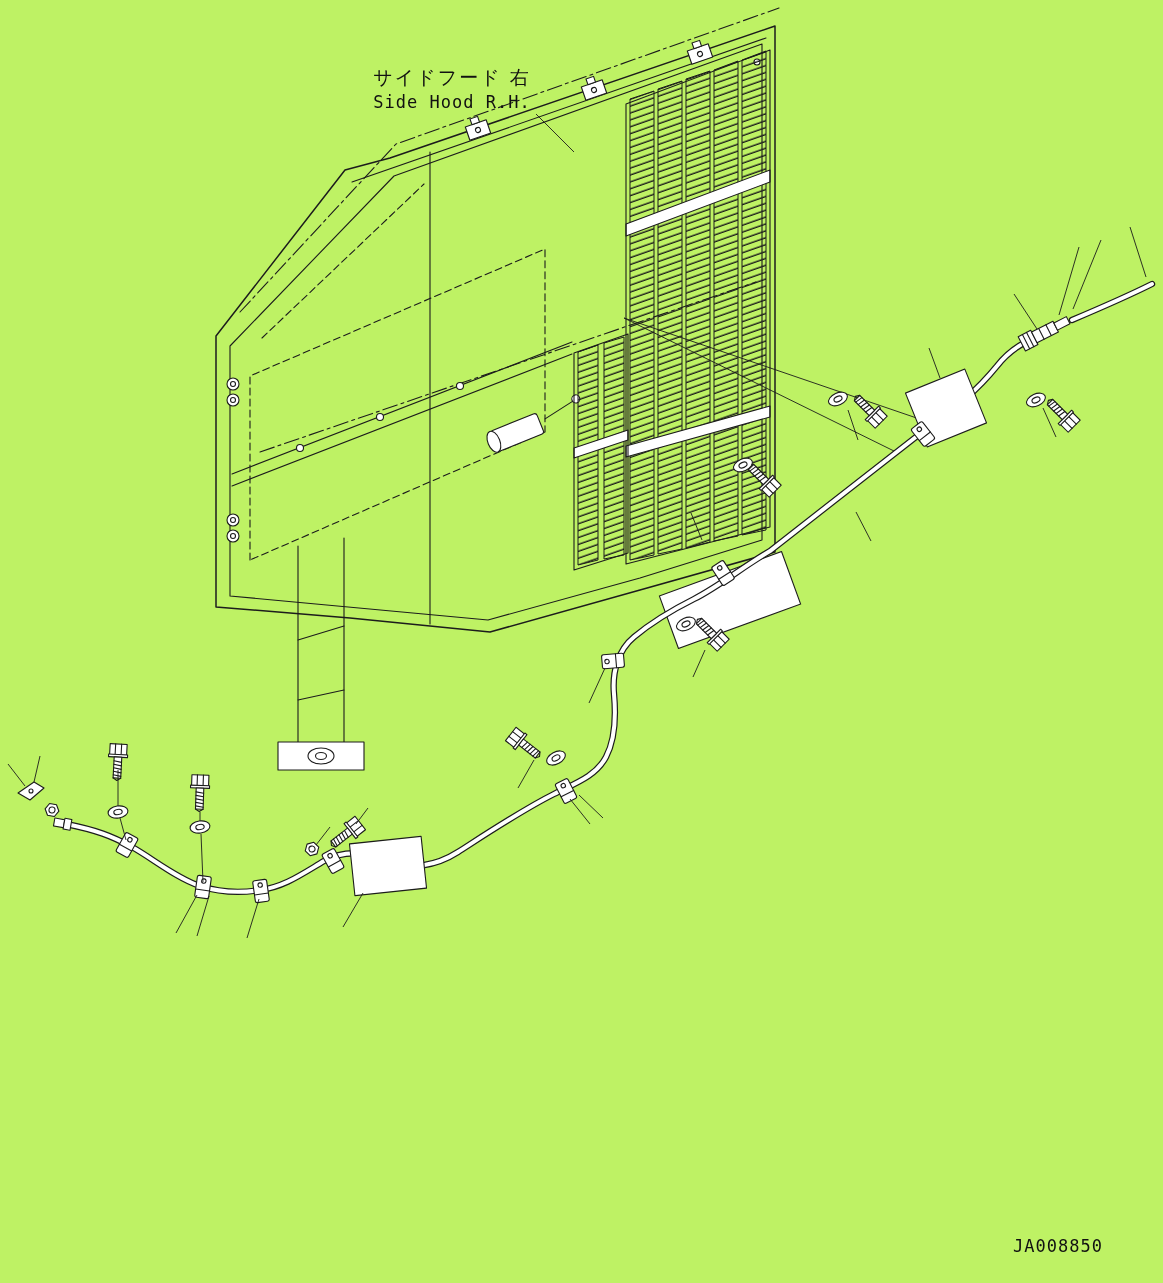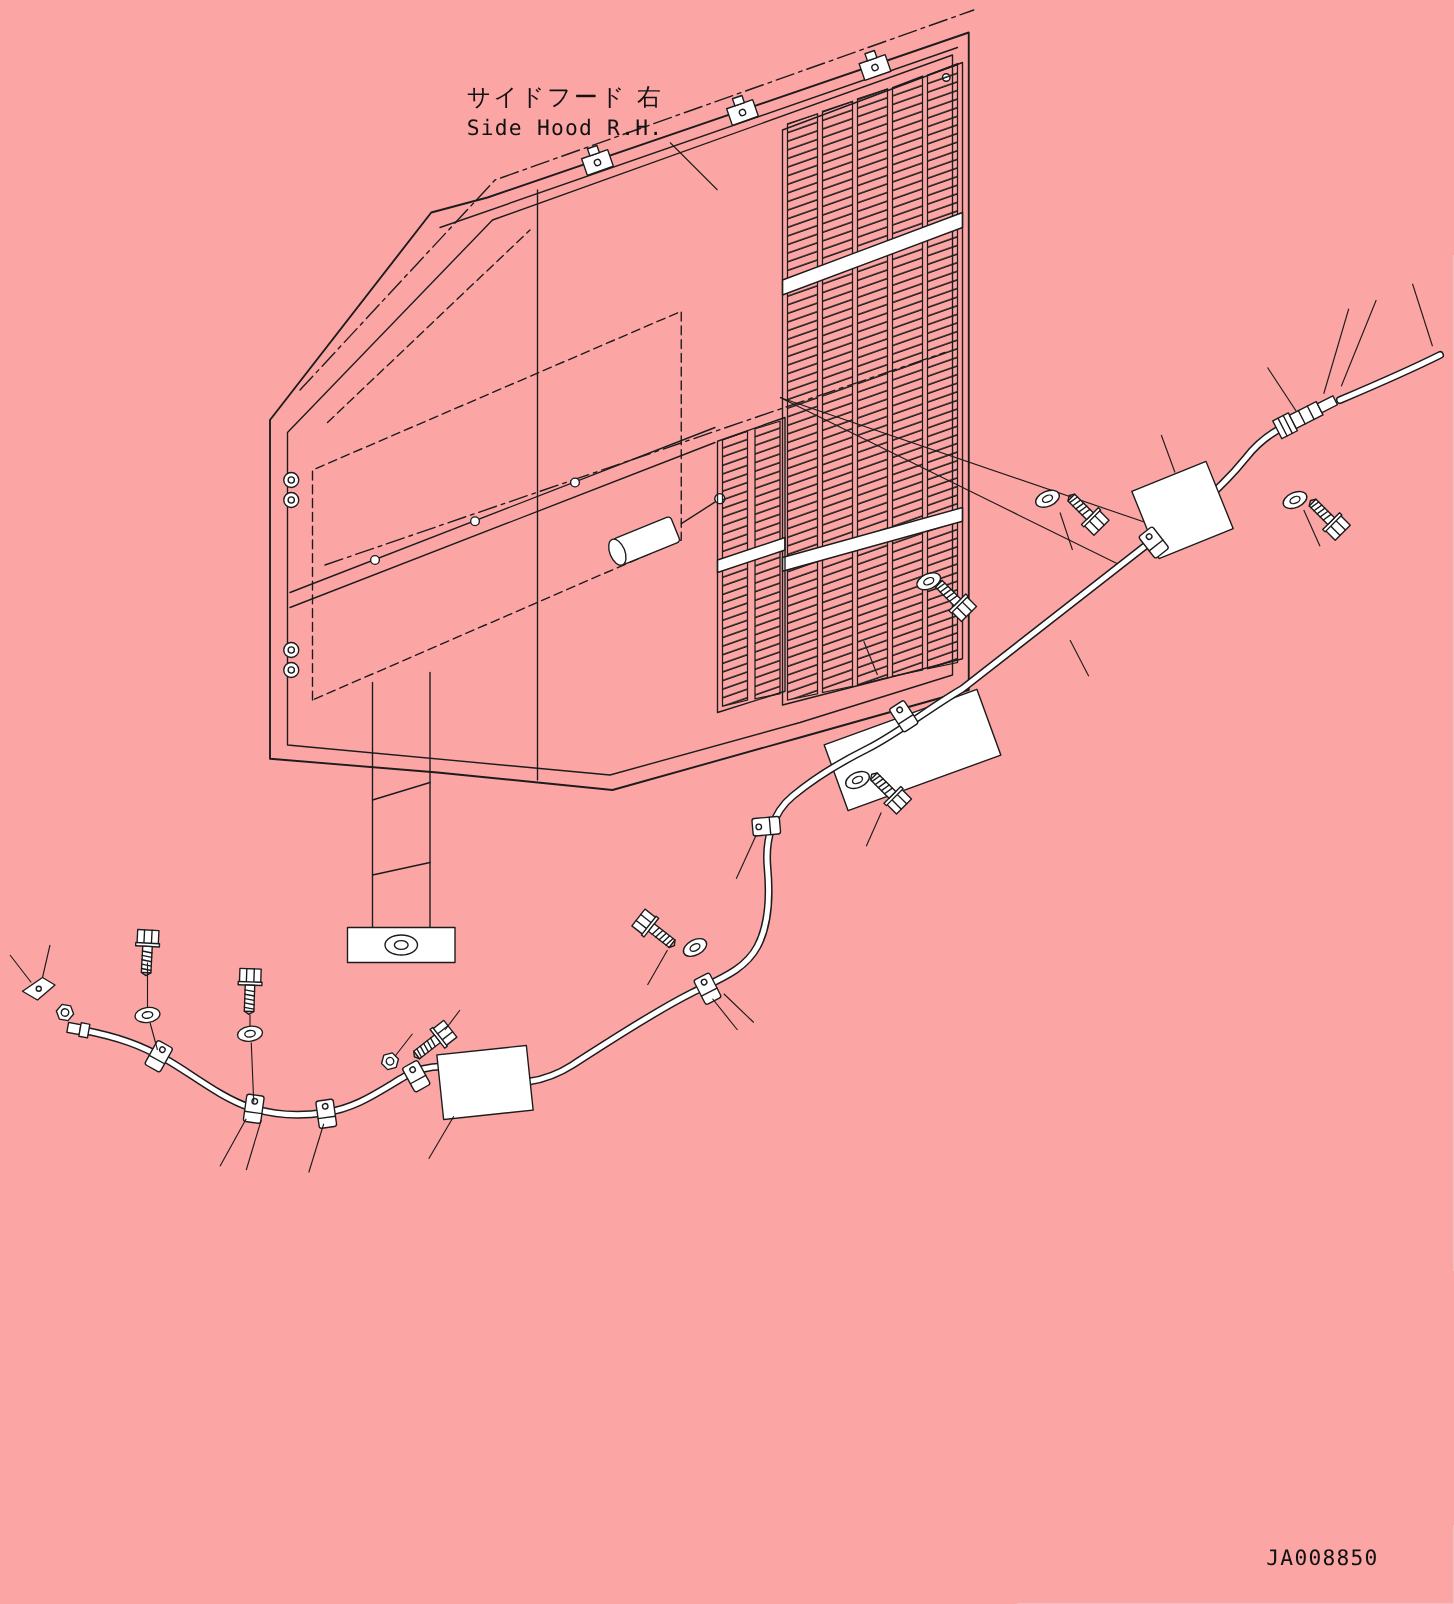--- a/index.html
+++ b/index.html
@@ -1,18 +1,18 @@
 <!DOCTYPE html>
 <html><head>
 <meta charset="utf-8">
 <style>
   html,body { margin:0; padding:0; background:#e8e8e8; }
   .page {
     position:relative; width:1163px; height:1283px;
-    background:#fca5a5; overflow:hidden;
+    background:#bef264; overflow:hidden;
     font-family:"DejaVu Sans", sans-serif;
   }
   svg { position:absolute; left:0; top:0; }
   .s  { stroke:#1c1c1c; fill:none; stroke-width:1.1; stroke-linecap:round; stroke-linejoin:round; }
   .s2 { stroke:#1c1c1c; fill:none; stroke-width:1.5; stroke-linejoin:round; }
   .sf { stroke:#1c1c1c; fill:#ffffff; stroke-width:1.1; stroke-linejoin:round; }
   .thin { stroke:#1c1c1c; fill:none; stroke-width:0.9; }
   .dash { stroke-dasharray:7 4; }
   .dd   { stroke-dasharray:15 4 3 4; }
   .louv { fill:url(#louver); stroke:#1c1c1c; stroke-width:1; }

